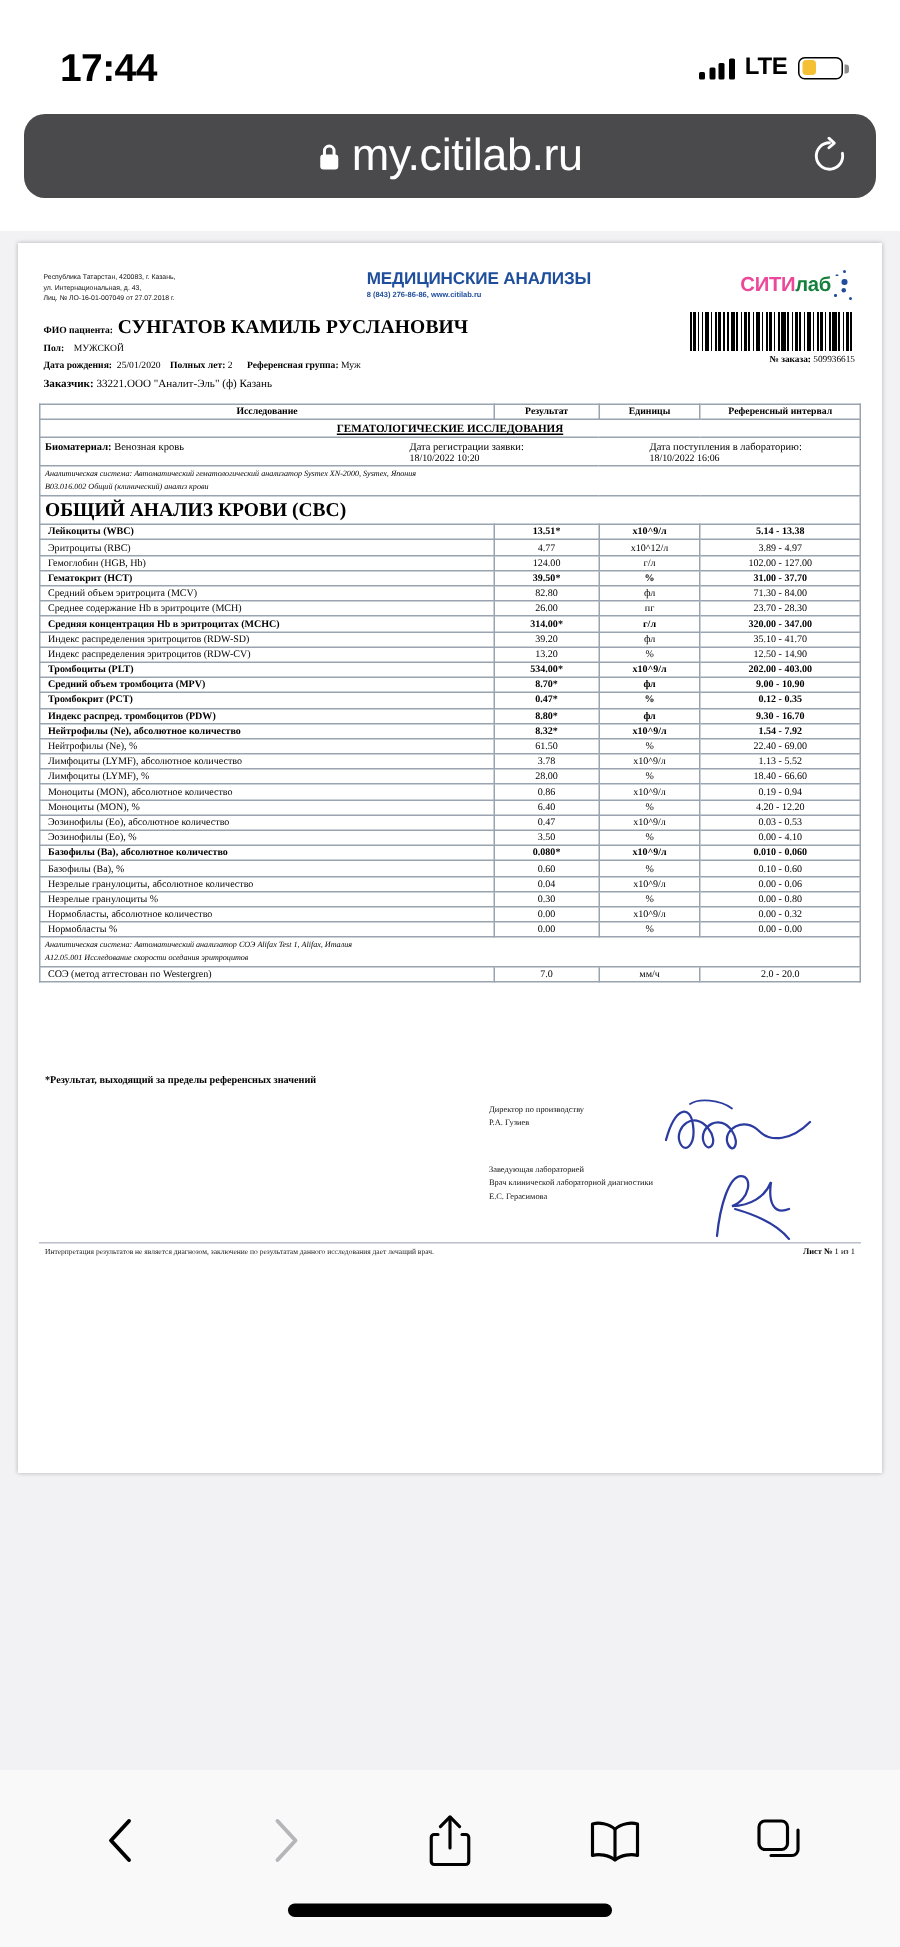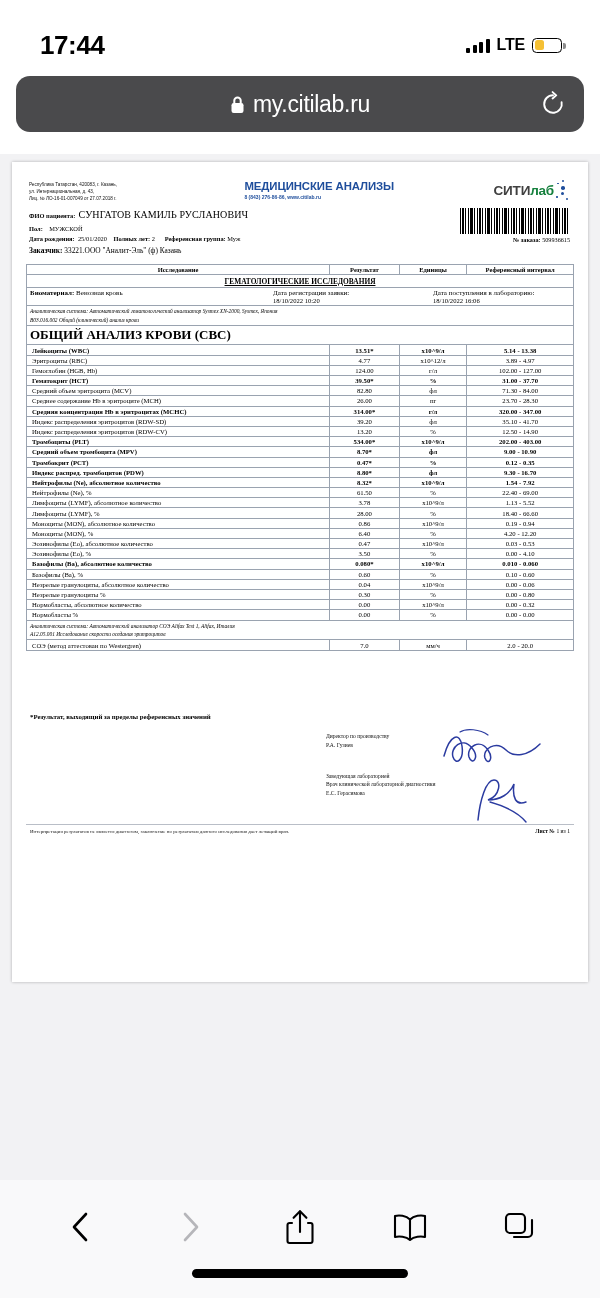--- a/index.html
+++ b/index.html
@@ -103,21 +103,21 @@
     padding: 0 20px;
   }
   .url-center {
     display: flex;
     align-items: center;
     gap: 8px;
   }
   .lock-icon { display: block; }
   .url-text {
     color: #ffffff;
-    font-size: 23px;
+    font-size: 30px;
     letter-spacing: -0.3px;
   }
   .reload-btn {
     position: absolute;
     right: 18px;
     top: 50%;
     transform: translateY(-50%);
     display: flex;
   }
 
@@ -174,21 +174,21 @@
     padding-top: 2px;
     padding-right: 16px;
   }
   .logo-word {
     font-family: "Liberation Sans", sans-serif;
     font-size: 13.5px;
     font-weight: 700;
     letter-spacing: -0.2px;
     white-space: nowrap;
   }
-  .logo-city { color: #404040; }
+  .logo-city { color: #ec4899; }
   .logo-lab  { color: #15803d; }
   .logo-dots {
     position: absolute;
     right: 1px;
     top: 1px;
     width: 14px;
     height: 20px;
   }
   .logo-dots span {
     position: absolute;
@@ -206,21 +206,21 @@
   .patient-row {
     display: flex;
     justify-content: space-between;
     align-items: flex-start;
     margin-top: 5px;
     padding: 0 4px 0 3px;
   }
   .patient-info { font-size: 6.4px; line-height: 1.62; }
   .pi-label { font-weight: 700; }
   .pi-small { font-weight: 400; }
-  .pi-name  { font-weight: 400; font-size: 10px; letter-spacing: .1px; }
+  .pi-name  { font-weight: 700; font-size: 13px; letter-spacing: .1px; }
   .pi-customer { font-weight: 700; font-size: 7.4px; margin-top: 1px; }
   .pi-customer span.normal { font-weight: 400; }
 
   .barcode-block { text-align: right; padding-top: 1px; }
   .barcode {
     height: 26px;
     width: 110px;
     margin-left: auto;
     background-image: repeating-linear-gradient(
       to right,

